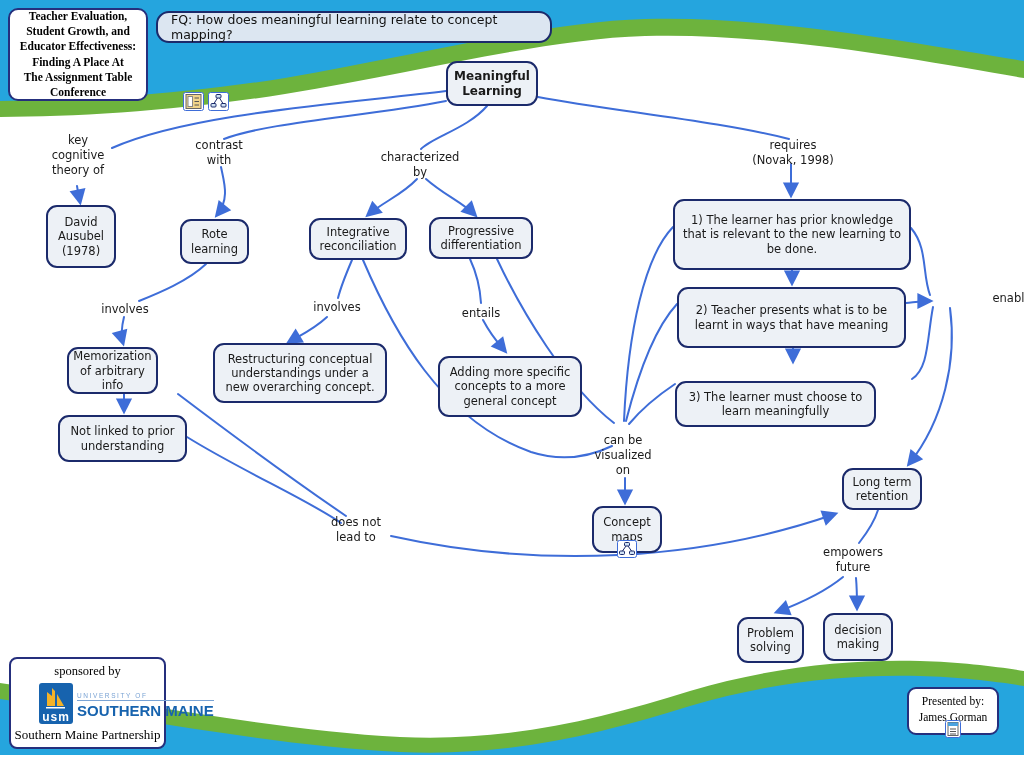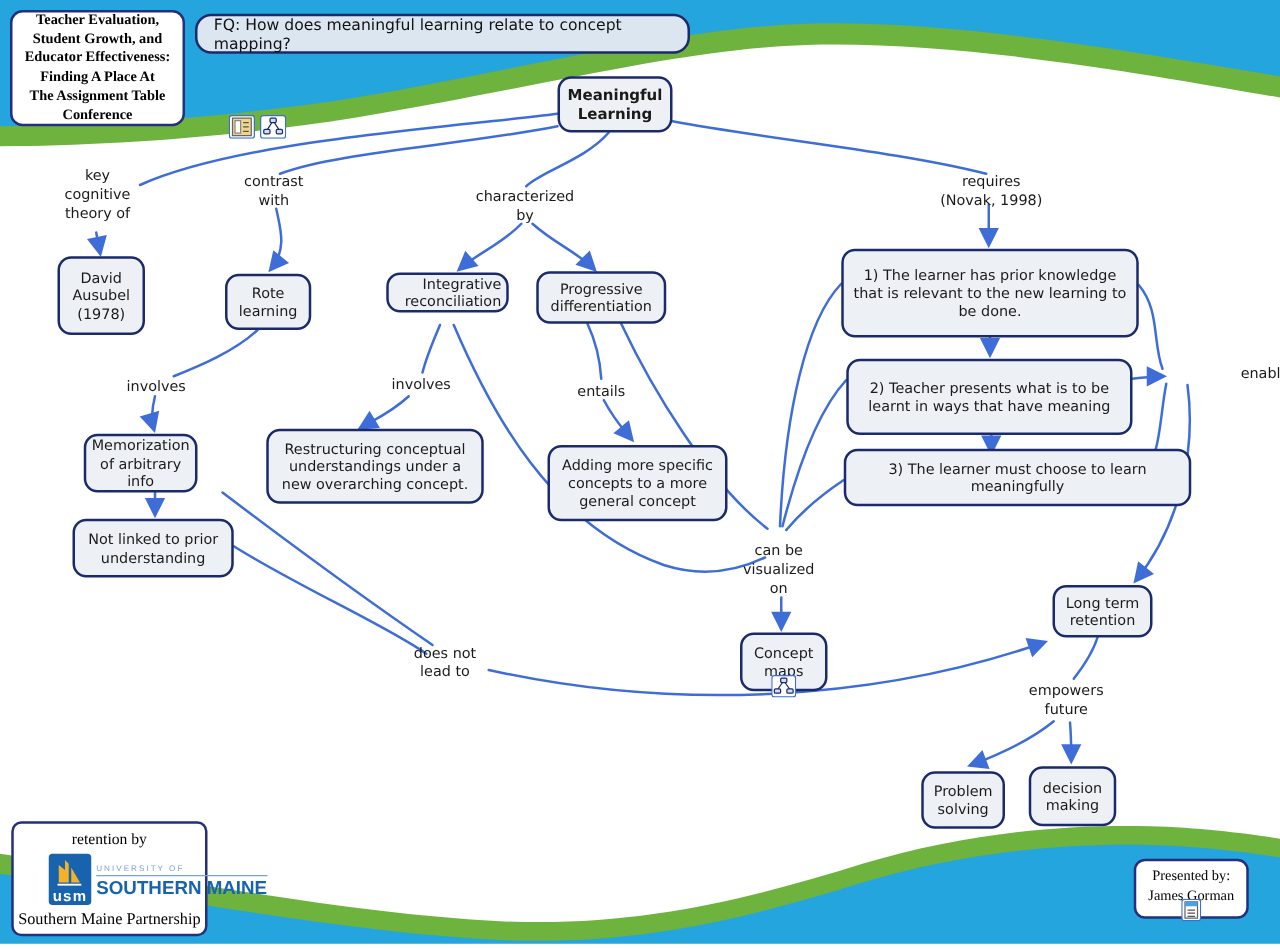--- a/index.html
+++ b/index.html
@@ -126,25 +126,25 @@
 on</div>
   <div class="label" style="left:988px;top:291px;width:48px;">enable</div>
   <div class="label" style="left:320px;top:515px;width:72px;">does not
 lead to</div>
   <div class="label" style="left:817px;top:545px;width:72px;">empowers
 future</div>
 
   <div class="node bold" style="left:446px;top:61px;width:92px;height:45px;">Meaningful Learning</div>
   <div class="node" style="left:46px;top:205px;width:70px;height:63px;">David Ausubel (1978)</div>
   <div class="node" style="left:180px;top:219px;width:69px;height:45px;">Rote learning</div>
-  <div class="node" style="left:309px;top:218px;width:98px;height:32px;text-align:right;">Integrative reconciliation</div>
+  <div class="node" style="left:309px;top:218px;width:98px;height:42px;">Integrative reconciliation</div>
   <div class="node" style="left:429px;top:217px;width:104px;height:42px;">Progressive differentiation</div>
   <div class="node" style="left:673px;top:199px;width:238px;height:71px;">1)  The learner has prior knowledge that is relevant to the new learning to be done.</div>
   <div class="node" style="left:677px;top:287px;width:229px;height:61px;">2) Teacher presents what is to be learnt in ways that have meaning</div>
-  <div class="node" style="left:675px;top:359px;width:278px;height:46px;">3) The learner must choose to learn meaningfully</div>
+  <div class="node" style="left:675px;top:381px;width:201px;height:46px;">3) The learner must choose to learn meaningfully</div>
   <div class="node" style="left:67px;top:347px;width:91px;height:47px;">Memorization of arbitrary info</div>
   <div class="node" style="left:213px;top:343px;width:174px;height:60px;">Restructuring conceptual understandings under a new overarching concept.</div>
   <div class="node" style="left:438px;top:356px;width:144px;height:61px;">Adding more specific concepts to a more general concept</div>
   <div class="node" style="left:58px;top:415px;width:129px;height:47px;">Not linked to prior understanding</div>
   <div class="node" style="left:592px;top:506px;width:70px;height:47px;">
     <span>Concept maps</span>
     <span class="map-icon" style="left:50%;bottom:-10px;transform:translateX(-50%);">
       <svg width="20" height="18" viewBox="0 0 20 18">
         <rect x="0.5" y="0.5" width="19" height="17" rx="2" fill="#fff" stroke="#3e6dd8"></rect>
         <rect x="7.5" y="2.5" width="5" height="3.5" rx="1" fill="#cfe0f2" stroke="#1b2a6b"></rect>
@@ -182,21 +182,21 @@
       <rect x="13" y="11.5" width="5" height="3.5" rx="1" fill="#cfe0f2" stroke="#1b2a6b"></rect>
       <path d="M9.5,6 L6,11.5 M11.5,6 L15,11.5" stroke="#1b2a6b" fill="none"></path>
     </svg>
   </span>
 
   <div id="fq-box">
     <span>FQ: How does meaningful learning relate to concept mapping?</span>
   </div>
 
   <div class="corner-box" id="sponsor-box">
-    <div id="sponsor-line">retention by</div>
+    <div id="sponsor-line">sponsored by</div>
     <div id="usm-logo">
       <svg width="26" height="24" viewBox="0 0 26 24">
         <path d="M4,20 L4,6 L9,10 L9,2 L12,5 L12,20 Z" fill="#f3b229"></path>
         <path d="M14,8 L21,20 L14,20 Z" fill="#f3b229"></path>
         <rect x="3" y="21" width="19" height="1.5" fill="#ffffff"></rect>
       </svg>
       <span id="usm-acronym">usm</span>
     </div>
     <div id="usm-text">
       <span id="usm-uni">UNIVERSITY OF</span>

